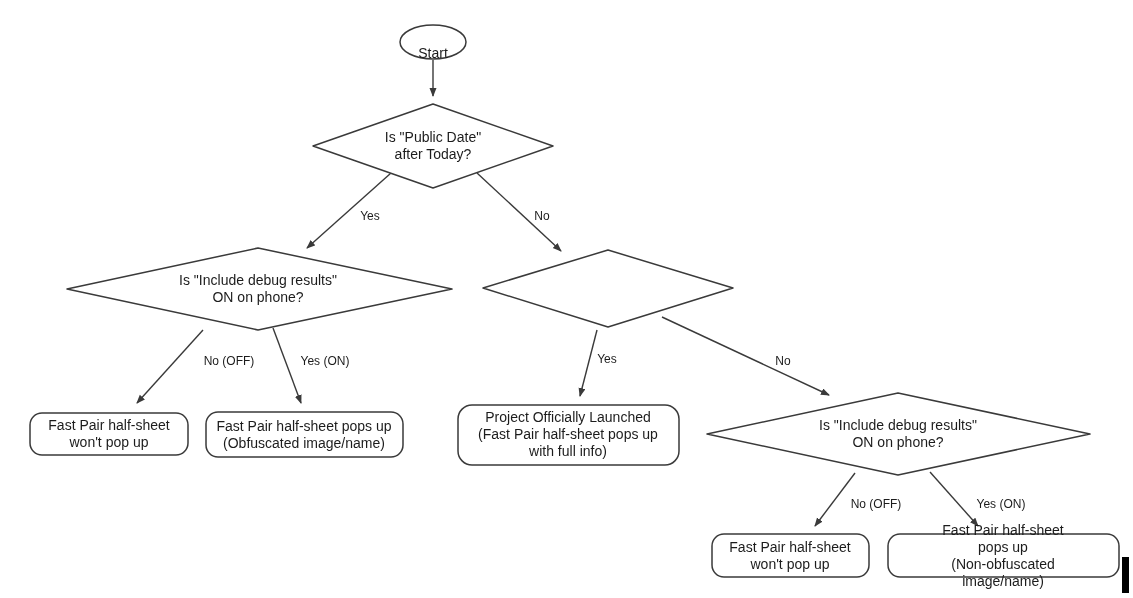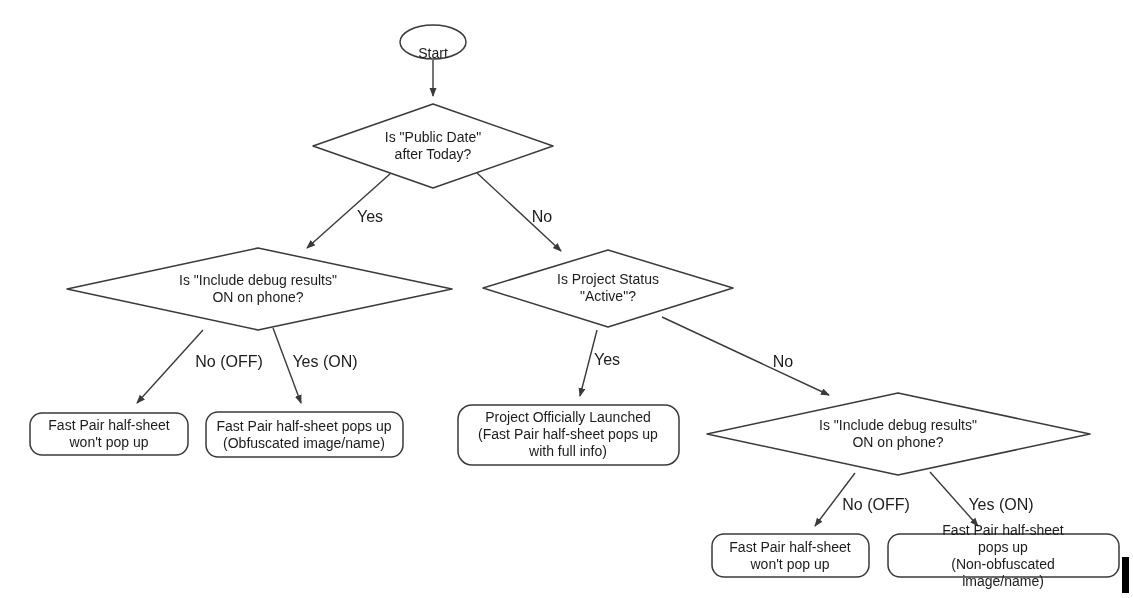--- a/index.html
+++ b/index.html
@@ -50,21 +50,21 @@
     color: var(--text, #1c1c1c);
     font-size: 14px;
     line-height: 1.22;
     text-align: center;
     white-space: pre-line;
   }
   .edge-label {
     position: absolute;
     transform: translate(-50%, -50%);
     color: var(--text, #1c1c1c);
-    font-size: 16px;
+    font-size: 12px;
     line-height: 1.1;
     text-align: center;
     white-space: nowrap;
   }
 </style>
 </head>
 <body>
 
 <div class="canvas">
 
@@ -97,22 +97,20 @@
     <rect class="shape" x="888" y="534" width="231" height="43" rx="12"></rect>
 
     <rect class="cursor-artifact" x="1122" y="557" width="7" height="36"></rect>
   </svg>
 
   <div class="label" style="left:433px; top:42px;margin-top:12px;">Start</div>
   <div class="label" style="left:433px; top:146px;">Is "Public Date"
 after Today?</div>
   <div class="label" style="left:258px; top:289px;">Is "Include debug results"
 ON on phone?</div>
-  <div class="label" style="left:608px; top:288px;">Is Project Status
-"Active"?</div>
   <div class="label" style="left:898px; top:434px;">Is "Include debug results"
 ON on phone?</div>
   <div class="label" style="left:109px; top:434px;">Fast Pair half-sheet
 won't pop up</div>
   <div class="label" style="left:304px; top:435px;">Fast Pair half-sheet pops up
 (Obfuscated image/name)</div>
   <div class="label" style="left:568px; top:435px;text-align:center;">Project Officially Launched
 (Fast Pair half-sheet pops up
 with full info)</div>
   <div class="label" style="left:790px; top:556px;">Fast Pair half-sheet

